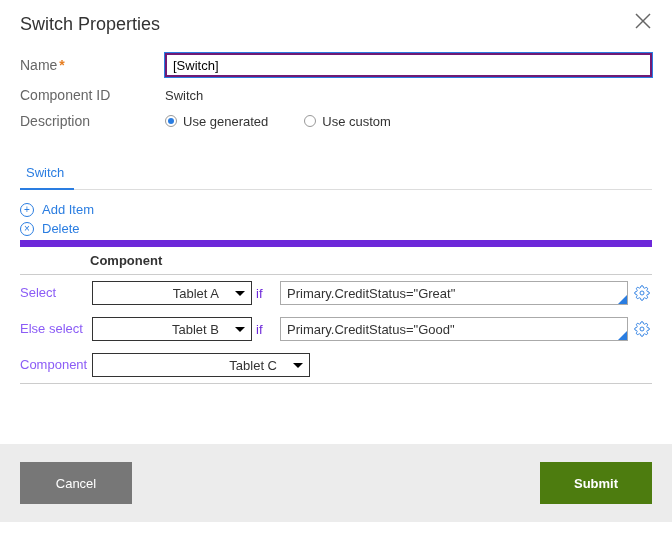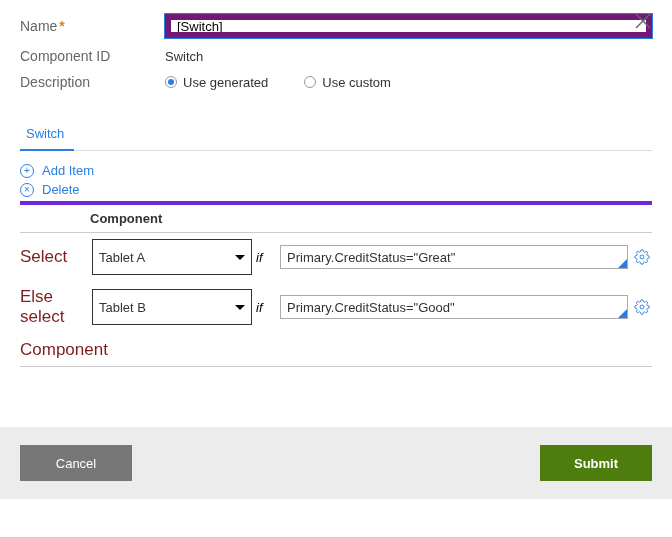--- a/index.html
+++ b/index.html
@@ -41,21 +41,21 @@
   }
   .required::after {
     content: "*";
     color: #e67e22;
     margin-left: 2px;
     font-weight: bold;
   }
   .text-input {
     flex: 1;
     height: 24px;
-    border: 6px solid #701a75;
+    border: 2px solid #701a75;
     outline: 1px solid #2a7de1;
     padding: 0 6px;
     font-size: 13px;
   }
   .static-value {
     font-size: 13px;
     color: #333;
   }
   .radio-group {
     display: flex;
@@ -110,21 +110,21 @@
     width: 14px; height: 14px;
     border: 1.2px solid #2a7de1;
     border-radius: 50%;
     display: inline-flex;
     align-items: center;
     justify-content: center;
     font-size: 10px;
     line-height: 1;
   }
   .grid {
-    border-top: 4px solid #6d28d9;
+    border-top: 7px solid #6d28d9;
     border-bottom: 1px solid #ccc;
   }
   .grid-head {
     display: flex;
     padding: 6px 0;
     border-bottom: 1px solid #ccc;
     font-weight: bold;
     font-size: 13px;
   }
   .col-label { width: 70px; padding-left: 2px; }
@@ -133,33 +133,34 @@
   .col-cond  { flex: 1; }
   .col-gear  { width: 26px; }
   .grid-row {
     display: flex;
     align-items: center;
     padding: 6px 0;
     gap: 4px;
   }
   .row-label {
     width: 68px;
-    color: #7f1d1d;
-    font-size: 17px;
+    color: #8b5cf6;
+    font-size: 13px;
     line-height: 1.2;
   }
   .select {
-    height: 36px;
+    height: 24px;
     border: 1px solid #333;
-    padding: 0 4px 0 6px;
+    padding: 0 32px 0 6px;
     font-size: 13px;
     position: relative;
     background: #fff;
     display: flex;
     align-items: center;
+    justify-content: flex-end;
   }
   .select::after {
     content: "";
     position: absolute;
     right: 6px;
     top: 50%;
     margin-top: -2px;
     border-left: 5px solid transparent;
     border-right: 5px solid transparent;
     border-top: 5px solid #000;
@@ -180,57 +181,57 @@
   .cond-input::after {
     content: "";
     position: absolute;
     right: 0;
     bottom: 0;
     border-right: 9px solid #2a7de1;
     border-top: 9px solid transparent;
   }
   .if-text {
     width: 20px;
-    color: #000000;
-    font-size: 13px;
-    font-style: italic;
+    color: #6d28d9;
+    font-size: 13px;
   }
   .gear {
     width: 20px;
     color: #2a7de1;
     display: flex;
     align-items: center;
     justify-content: center;
     cursor: pointer;
   }
   .gear svg { width: 16px; height: 16px; stroke: #2a7de1; fill: none; stroke-width: 1.4; }
   .footer {
     margin-top: 60px;
     background: #ececec;
     padding: 18px 20px;
     display: flex;
     justify-content: space-between;
   }
   .btn {
-    height: 36px;
+    height: 42px;
     min-width: 112px;
     border: none;
     font-size: 13px;
     cursor: pointer;
     display: inline-flex;
     align-items: center;
     justify-content: center;
   }
   .btn-cancel { background: #777; color: #fff; }
   .btn-submit { background: #4d7c0f; color: #fff; font-weight: bold; }
 </style>
 </head>
 <body>
 
 <div class="dialog">
+  <h1 class="dialog-title">Switch Properties</h1>
   <div class="close-btn">
     <svg viewBox="0 0 18 18">
         <line x1="2" y1="2" x2="16" y2="16"></line>
         <line x1="16" y1="2" x2="2" y2="16"></line>
       </svg>
   </div>
 
   <div class="form-row">
     <div class="form-label required">Name</div>
     <input class="text-input" type="text" value="[Switch]" style="">
@@ -307,20 +308,23 @@
       <div class="gear">
         <svg viewBox="0 0 24 24">
             <circle cx="12" cy="12" r="3"></circle>
             <path d="M19.4 15a1.7 1.7 0 0 0 .34 1.87l.06.06a2 2 0 1 1-2.83 2.83l-.06-.06a1.7 1.7 0 0 0-1.87-.34 1.7 1.7 0 0 0-1 1.56V21a2 2 0 1 1-4 0v-.09a1.7 1.7 0 0 0-1.11-1.56 1.7 1.7 0 0 0-1.87.34l-.06.06a2 2 0 1 1-2.83-2.83l.06-.06a1.7 1.7 0 0 0 .34-1.87 1.7 1.7 0 0 0-1.56-1H3a2 2 0 1 1 0-4h.09a1.7 1.7 0 0 0 1.56-1.11 1.7 1.7 0 0 0-.34-1.87l-.06-.06a2 2 0 1 1 2.83-2.83l.06.06a1.7 1.7 0 0 0 1.87.34H9a1.7 1.7 0 0 0 1-1.56V3a2 2 0 1 1 4 0v.09a1.7 1.7 0 0 0 1 1.56 1.7 1.7 0 0 0 1.87-.34l.06-.06a2 2 0 1 1 2.83 2.83l-.06.06a1.7 1.7 0 0 0-.34 1.87V9a1.7 1.7 0 0 0 1.56 1H21a2 2 0 1 1 0 4h-.09a1.7 1.7 0 0 0-1.56 1z"></path>
           </svg>
       </div>
     </div>
 
     <div class="grid-row">
       <div class="row-label">Component</div>
+      <div class="select comp-select-wide">
+          <span>Tablet C</span>
+        </div>
     </div>
   </div>
 </div>
 
 <div class="footer">
   <button class="btn btn-cancel">Cancel</button>
   <button class="btn btn-submit">Submit</button>
 </div>
 
 </body></html>

